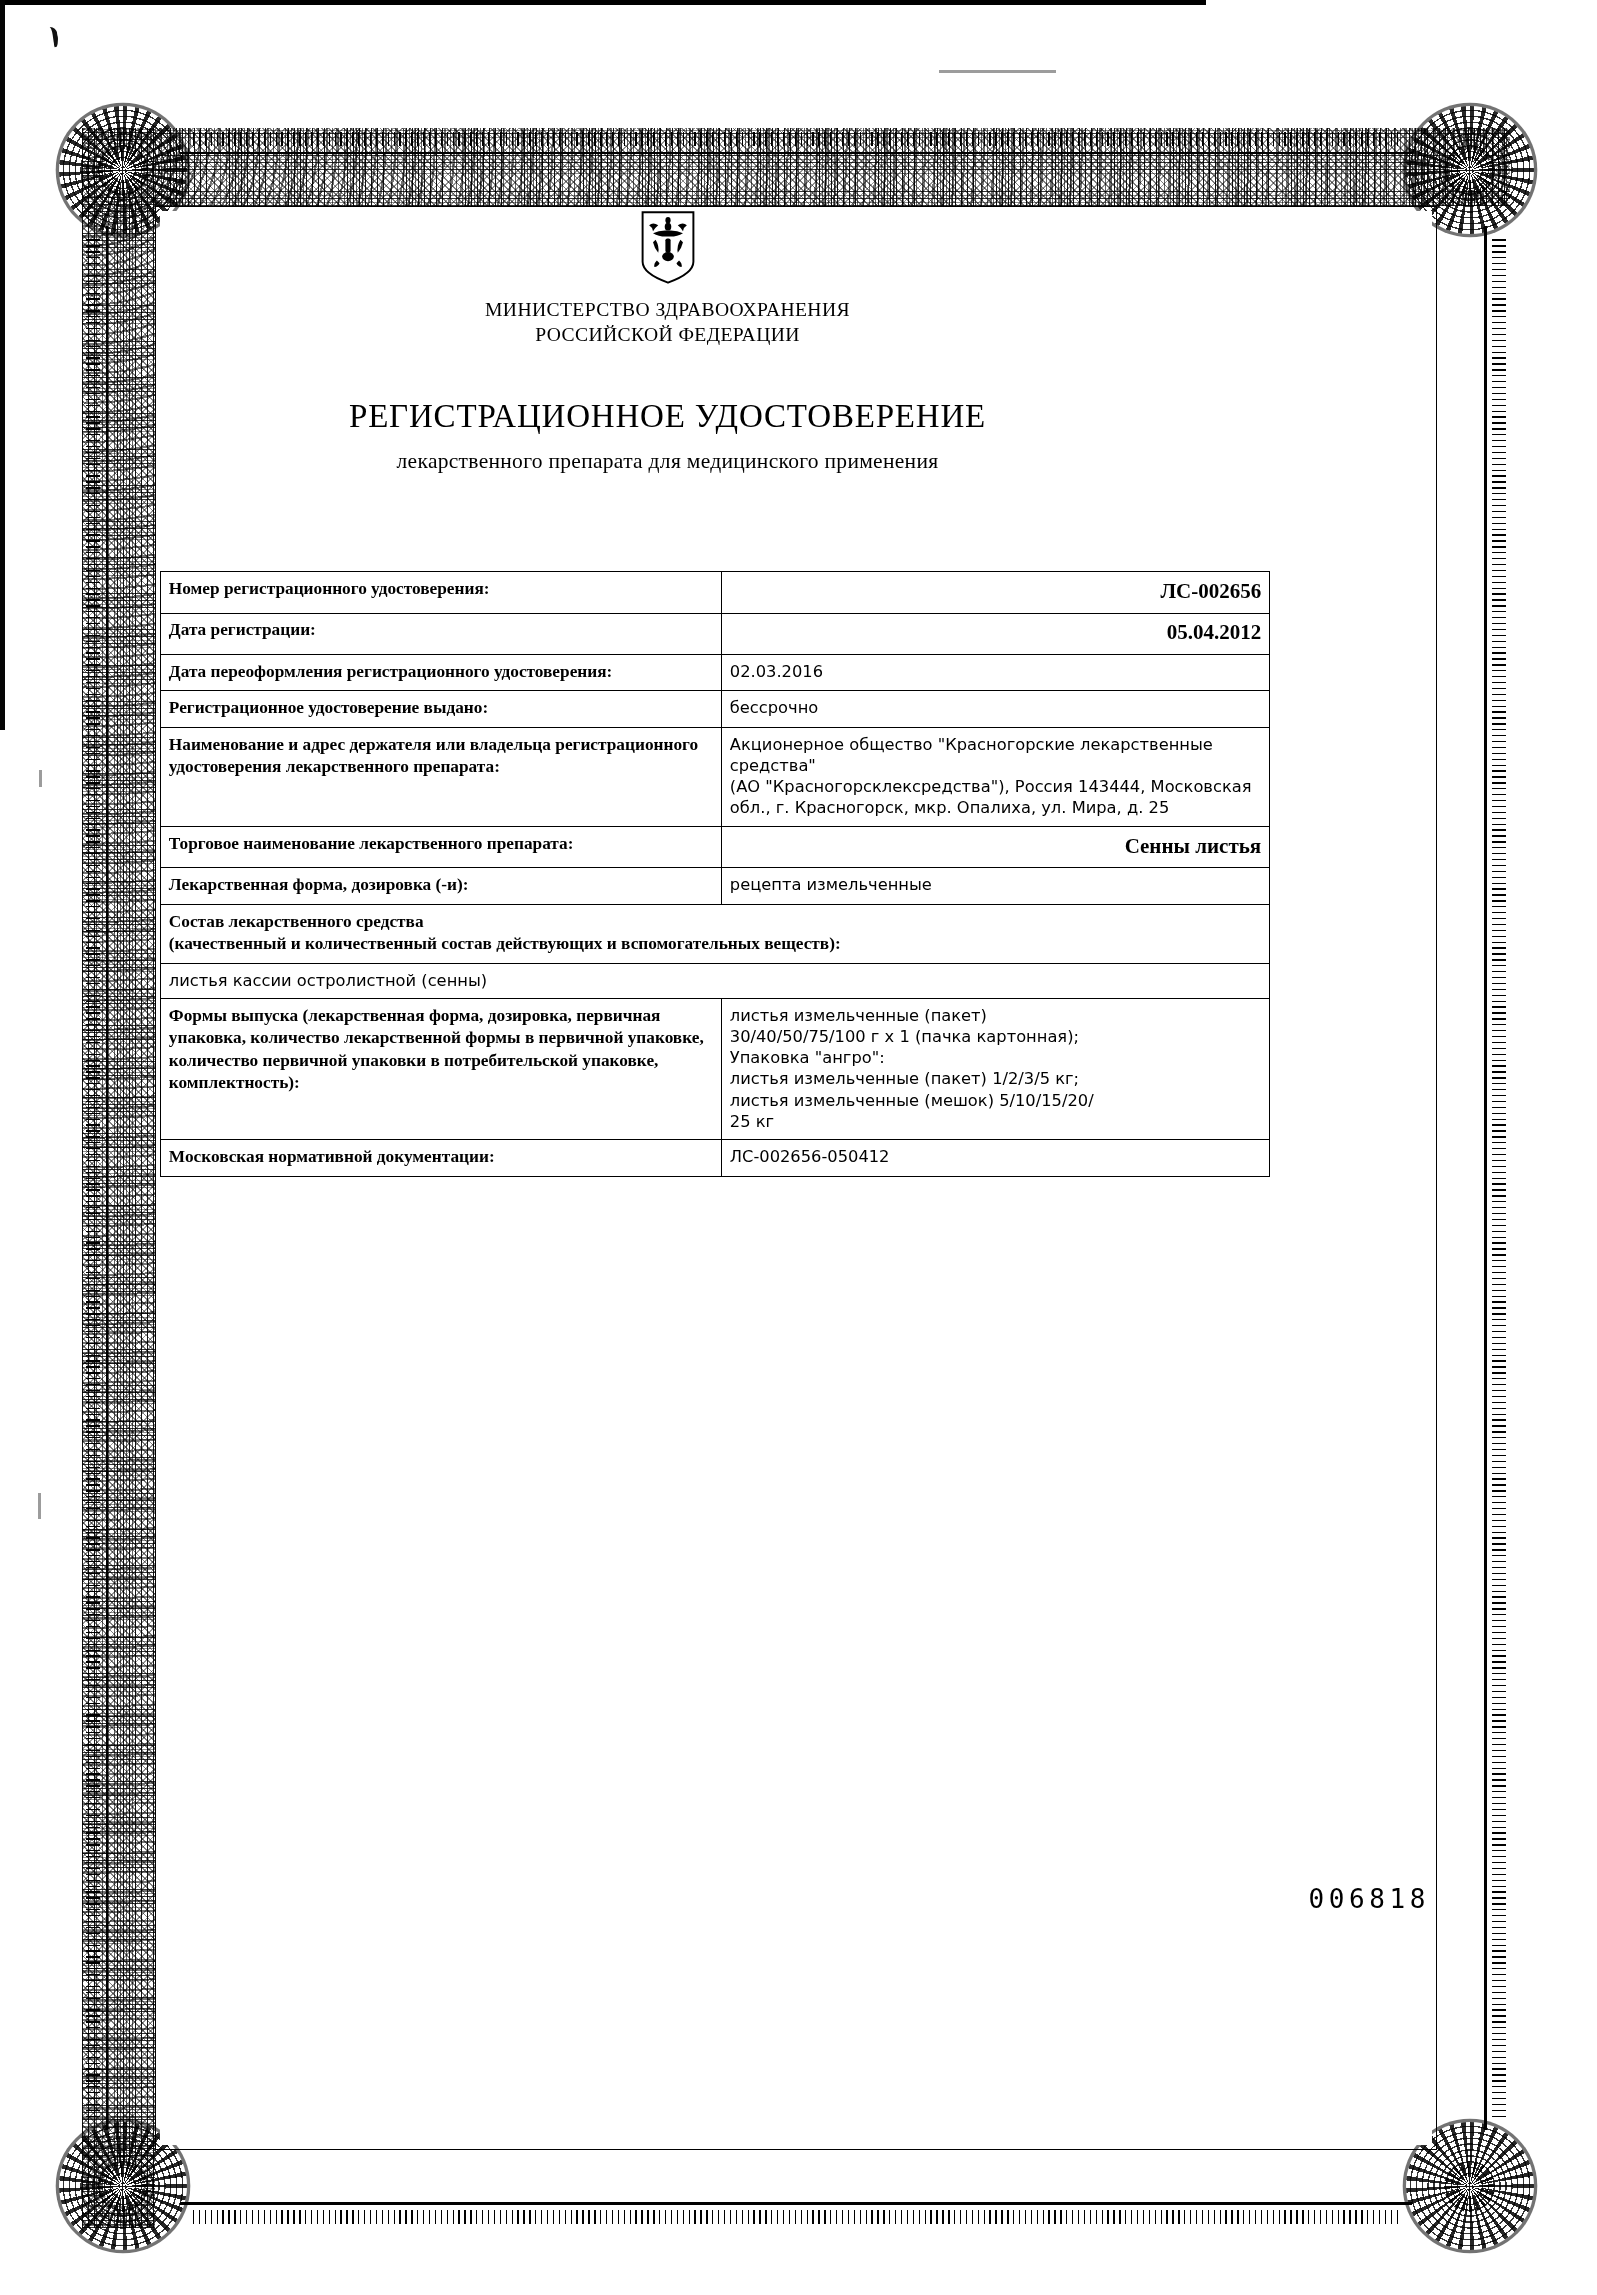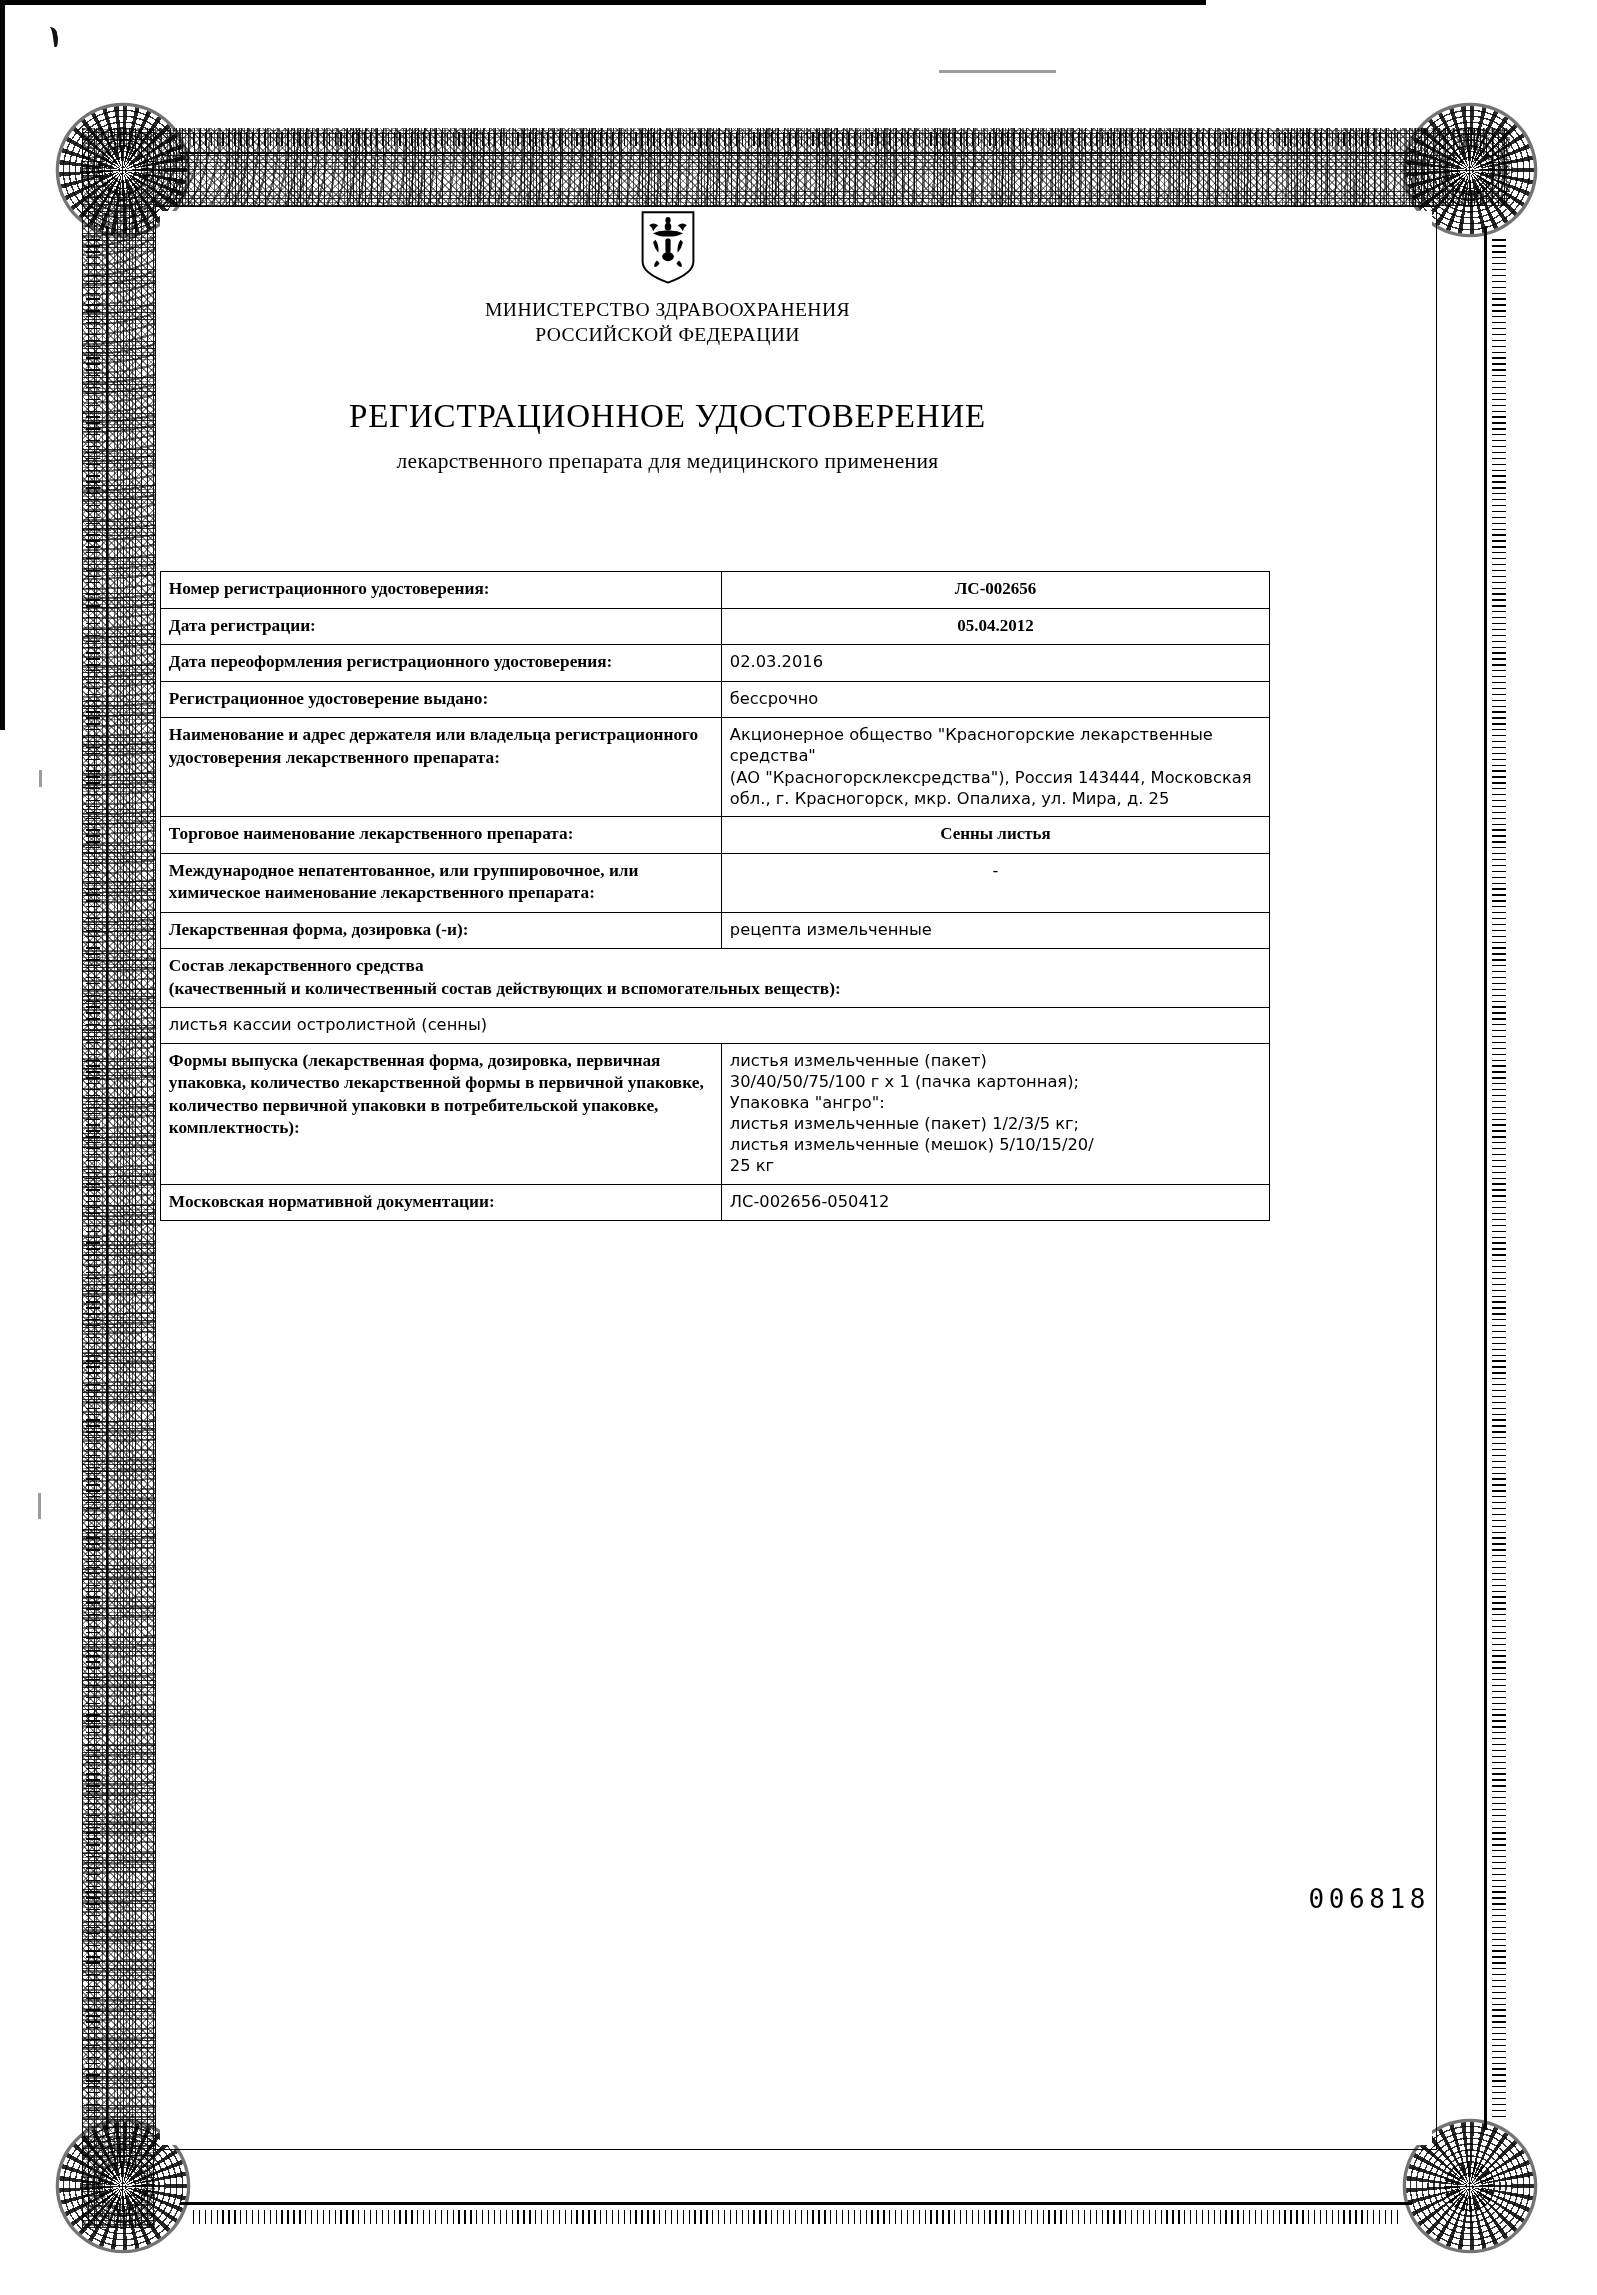--- a/index.html
+++ b/index.html
@@ -214,23 +214,23 @@
   td.label {
     font-weight: bold;
     font-family: "Liberation Serif", "DejaVu Serif", serif;
   }
   td.value {
     font-family: "DejaVu Sans", "Liberation Sans", sans-serif;
     font-size: 16.3px;
     line-height: 1.34;
   }
   td.value-center {
-    text-align: center;
+    text-align: right;
     font-weight: bold;
-    font-size: 17px;
+    font-size: 21px;
     font-family: "Liberation Serif", "DejaVu Serif", serif;
     vertical-align: middle;
   }
   td.value-dash {
     text-align: center;
     vertical-align: middle;
     font-family: "DejaVu Sans", "Liberation Sans", sans-serif;
     font-size: 16.3px;
   }
   td.span-label {
@@ -350,24 +350,20 @@
         <td class="label">Наименование и адрес держателя или владельца регистрационного удостоверения лекарственного препарата:</td>
         <td class="value vline">Акционерное общество "Красногорские лекарственные средства"
 (АО "Красногорсклексредства"), Россия 143444, Московская обл., г. Красногорск, мкр. Опалиха, ул. Мира, д. 25</td>
       </tr>
 
       <tr>
         <td class="label">Торговое наименование лекарственного препарата:</td>
         <td class="value-center">Сенны листья</td>
       </tr>
 
-      <tr>
-        <td class="label">Международное непатентованное, или группировочное, или химическое наименование лекарственного препарата:</td>
-        <td class="value-dash">-</td>
-      </tr>
 
       <tr>
         <td class="label">Лекарственная форма, дозировка (-и):</td>
         <td class="value">рецепта измельченные</td>
       </tr>
 
       <tr>
         <td class="span-label vline" colspan="2">Состав лекарственного средства
 (качественный и количественный состав действующих и вспомогательных веществ):</td>
       </tr>

